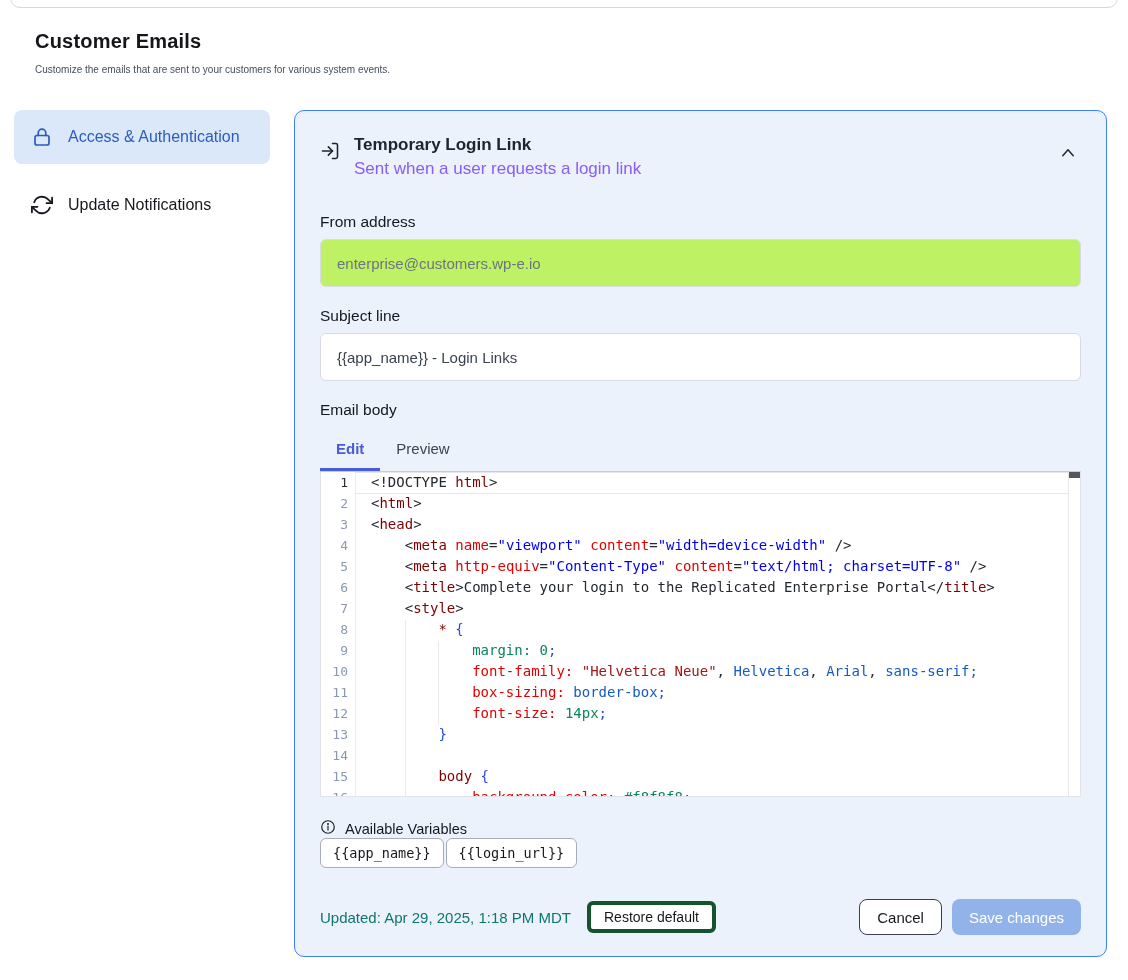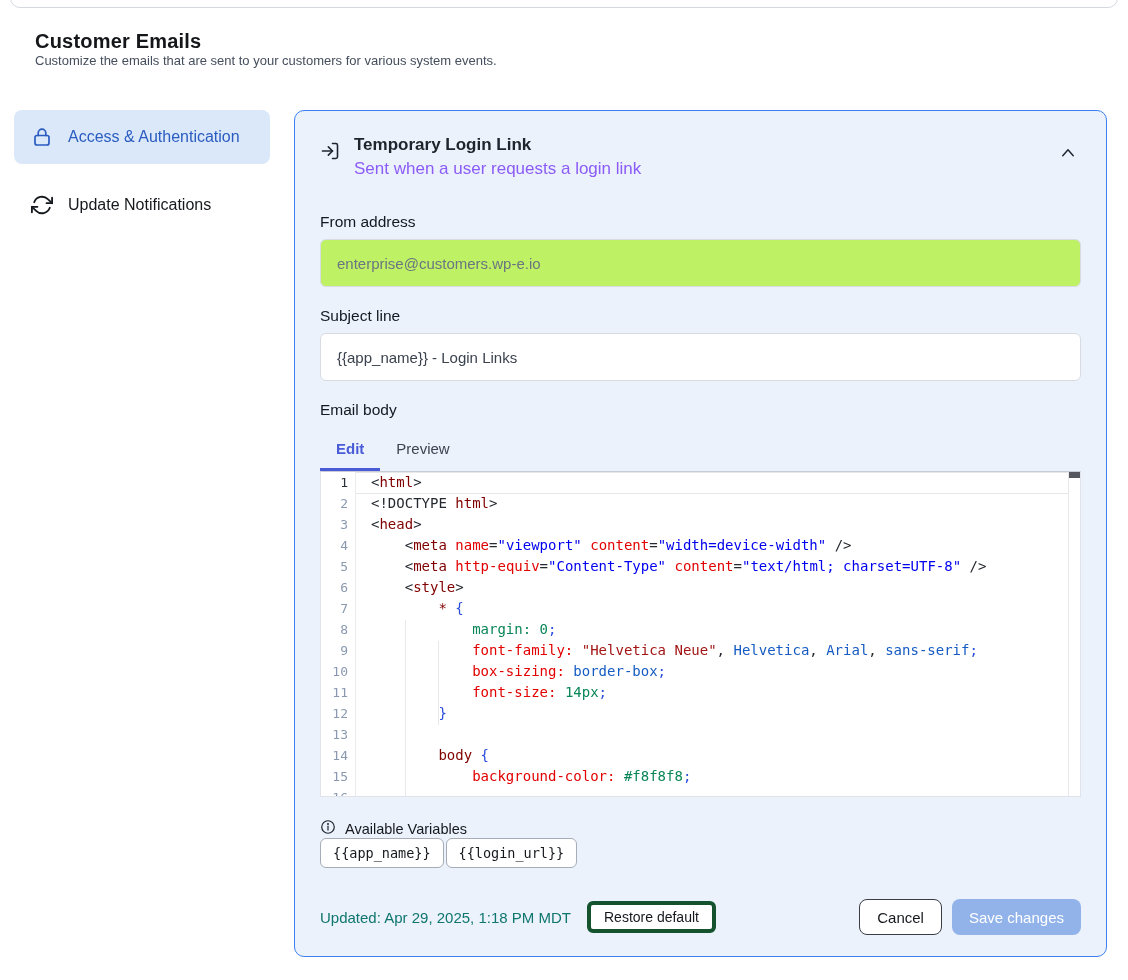--- a/index.html
+++ b/index.html
@@ -7,21 +7,21 @@
   body {
     position:relative; background:#ffffff; overflow:hidden;
     font-family:"Liberation Sans","DejaVu Sans",sans-serif; color:#15181d;
   }
   
   .top-sliver { position:absolute; left:10px; top:-22px; width:1108px; height:30px;
     background:#fff; border:1px solid #d5d8dd; border-radius:10px; }
 
   .page-header { position:absolute; left:35px; top:30px; }
   .page-title { font-size:20px; font-weight:700; color:#141619; letter-spacing:.2px; }
-  .page-sub { font-size:13px; color:#454e5c; }
+  .page-sub { margin-top:11px; font-size:10px; color:#454e5c; }
 
   
   .sidebar { position:absolute; left:14px; top:110px; width:256px; }
   .side-item { display:flex; align-items:flex-end; gap:14px; padding:15px 16px;
     border-radius:8px; font-size:16px; line-height:24px; color:#15181d; cursor:pointer; }
   .side-item.active { background:#dbe8fa; color:#2a5cc0; }
   .side-item + .side-item { margin-top:14px; }
   .side-icon { flex:none; width:24px; height:24px; display:flex; align-items:center; justify-content:center; }
 
   
@@ -182,25 +182,26 @@
         <div class="lnum">9</div>
         <div class="lnum">10</div>
         <div class="lnum">11</div>
         <div class="lnum">12</div>
         <div class="lnum">13</div>
         <div class="lnum">14</div>
         <div class="lnum">15</div>
         <div class="lnum">16</div>
       </div>
     <div class="code">
+        <div class="crow"><span class="tk-d">&lt;!DOCTYPE </span><span class="tk-tag">html</span><span class="tk-d">&gt;</span></div>
         <div class="crow"><span class="tk-d">&lt;</span><span class="tk-tag">html</span><span class="tk-d">&gt;</span></div>
-        <div class="crow"><span class="tk-d">&lt;!DOCTYPE </span><span class="tk-tag">html</span><span class="tk-d">&gt;</span></div>
         <div class="crow"><span class="tk-d">&lt;</span><span class="tk-tag">head</span><span class="tk-d">&gt;</span></div>
         <div class="crow"><span class="tk-d">    &lt;</span><span class="tk-tag">meta</span><span class="tk-pl"> </span><span class="tk-attr">name</span><span class="tk-d">=</span><span class="tk-str">"viewport"</span><span class="tk-pl"> </span><span class="tk-attr">content</span><span class="tk-d">=</span><span class="tk-str">"width=device-width"</span><span class="tk-pl"> </span><span class="tk-d">/&gt;</span></div>
         <div class="crow"><span class="tk-d">    &lt;</span><span class="tk-tag">meta</span><span class="tk-pl"> </span><span class="tk-attr">http-equiv</span><span class="tk-d">=</span><span class="tk-str">"Content-Type"</span><span class="tk-pl"> </span><span class="tk-attr">content</span><span class="tk-d">=</span><span class="tk-str">"text/html; charset=UTF-8"</span><span class="tk-pl"> </span><span class="tk-d">/&gt;</span></div>
+        <div class="crow"><span class="tk-d">    &lt;</span><span class="tk-tag">title</span><span class="tk-d">&gt;</span><span class="tk-pl">Complete your login to the Replicated Enterprise Portal</span><span class="tk-d">&lt;/</span><span class="tk-tag">title</span><span class="tk-d">&gt;</span></div>
         <div class="crow"><span class="tk-d">    &lt;</span><span class="tk-tag">style</span><span class="tk-d">&gt;</span></div>
         <div class="crow"><span class="tk-sel">        *</span><span class="tk-pl"> </span><span class="tk-brace">{</span></div>
         <div class="crow"><span class="tk-prop-g">            margin:</span><span class="tk-pl"> </span><span class="tk-num">0</span><span class="tk-brace">;</span></div>
         <div class="crow"><span class="tk-prop-r">            font-family:</span><span class="tk-pl"> </span><span class="tk-str2">"Helvetica Neue"</span><span class="tk-pl">, </span><span class="tk-val">Helvetica</span><span class="tk-pl">, </span><span class="tk-val">Arial</span><span class="tk-pl">, </span><span class="tk-val">sans-serif</span><span class="tk-brace">;</span></div>
         <div class="crow"><span class="tk-prop-r">            box-sizing:</span><span class="tk-pl"> </span><span class="tk-val">border-box</span><span class="tk-brace">;</span></div>
         <div class="crow"><span class="tk-prop-r">            font-size:</span><span class="tk-pl"> </span><span class="tk-num">14px</span><span class="tk-brace">;</span></div>
         <div class="crow"><span class="tk-brace">        }</span></div>
         <div class="crow"></div>
         <div class="crow"><span class="tk-sel">        body</span><span class="tk-pl"> </span><span class="tk-brace">{</span></div>
         <div class="crow"><span class="tk-prop-r">            background-color:</span><span class="tk-pl"> </span><span class="tk-num">#f8f8f8</span><span class="tk-brace">;</span></div>

